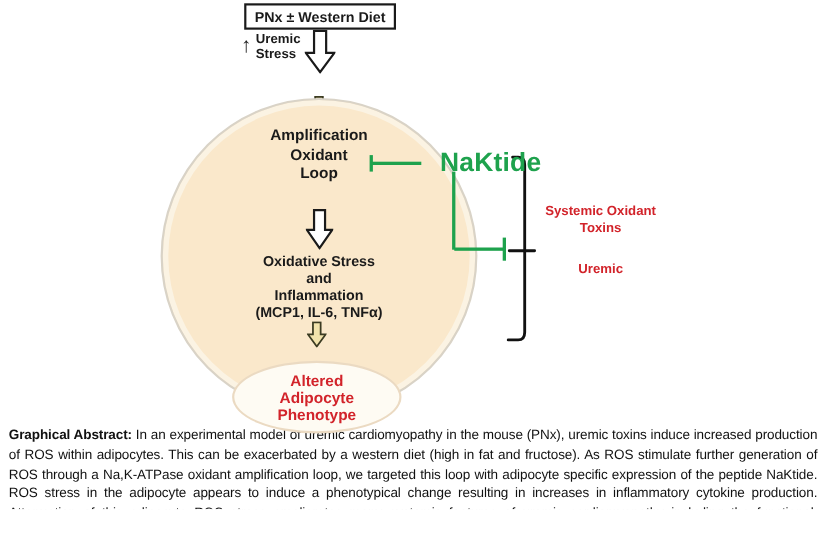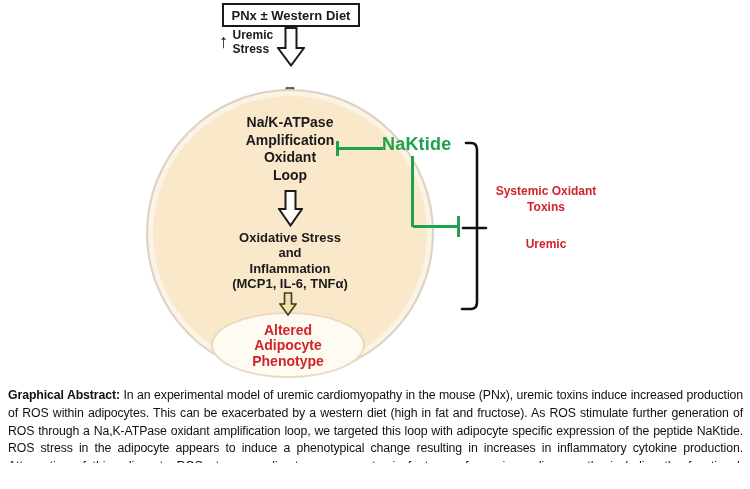--- a/index.html
+++ b/index.html
@@ -19,34 +19,34 @@
            font-weight:700;font-size:16px;background:#fff;margin-top:13px;}
 
   
   .cell-circle{left:146px;top:89px;width:284px;height:284px;border-radius:50%;
                background:var(--circle-fill,#FAE8CB);border:2px solid #D9D3C7;
                box-shadow:inset 0 0 0 5px #FBF3E3;}
   .loop-label{left:190px;top:114px;width:200px;text-align:center;
               font-weight:700;font-size:14px;line-height:17.5px;}
   .ox-label{left:190px;top:230px;width:200px;text-align:center;
             font-weight:700;font-size:13px;line-height:15.3px;}
-  .pheno-ellipse{left:211px;top:312px;width:150px;height:62px;border-radius:50%;
+  .pheno-ellipse{left:211px;top:328px;width:150px;height:62px;border-radius:50%;
                  background:var(--ellipse-fill,#FEFBF3);border:2px solid #EBDAC2;z-index:2;
                  display:flex;align-items:center;justify-content:center;}
   .pheno-label{text-align:center;font-weight:700;font-size:14px;line-height:15.5px;
                color:var(--red,#D2232A);margin-top:2px;}
 
   
   .arrow-svg{display:block;}
   .arrow-white path{fill:#ffffff;stroke:#1a1a1a;stroke-width:2;stroke-linejoin:miter;}
   .arrow-yellow path{fill:var(--arrow-yellow,#F2E3AC);stroke:#3b3b22;stroke-width:1.6;stroke-linejoin:miter;}
 
   
   .green{background:var(--green,#1EA24D);}
-  .naktide{left:382px;top:134px;font-weight:700;font-size:18px;color:var(--green,#1EA24D);
+  .naktide{left:400px;top:134px;font-weight:700;font-size:24px;color:var(--green,#1EA24D);
            letter-spacing:0.2px;z-index:3;}
   .g-tick-left{left:336px;top:141px;width:3px;height:15px;}
   .g-line-1{left:338px;top:147px;width:45px;height:3px;}
   .g-vline{left:411px;top:156px;width:3px;height:71px;}
   .g-line-2{left:413px;top:225px;width:46px;height:3px;}
   .g-tick-right{left:457px;top:216px;width:3px;height:21px;}
 
   
   .bracket-svg{left:455px;top:136px;}
   .bracket-svg path{fill:none;stroke:#111;stroke-width:2.6;stroke-linecap:round;}
@@ -83,21 +83,20 @@
 
   <div class="abs ros-box">↑ROS</div>
 
   <svg class="abs arrow-svg arrow-yellow" style="left:281px;top:87px;" width="18" height="27" viewBox="0 0 18 27">
     <path d="M5.5,1 L12.5,1 L12.5,14 L17,14 L9,26 L1,14 L5.5,14 Z"></path>
   </svg>
 
   <div class="abs cell-circle"></div>
 
   <div class="abs loop-label">
-    <div>Na/K-ATPase</div>
     <div>Amplification</div>
     <div>Oxidant</div>
     <div>Loop</div>
   </div>
 
   <svg class="abs arrow-svg arrow-white" style="left:278px;top:190px;" width="25" height="37" viewBox="0 0 25 37">
     <path d="M7.5,1 L17.5,1 L17.5,19 L24,19 L12.5,35.5 L1,19 L7.5,19 Z"></path>
   </svg>
 
   <div class="abs ox-label">

